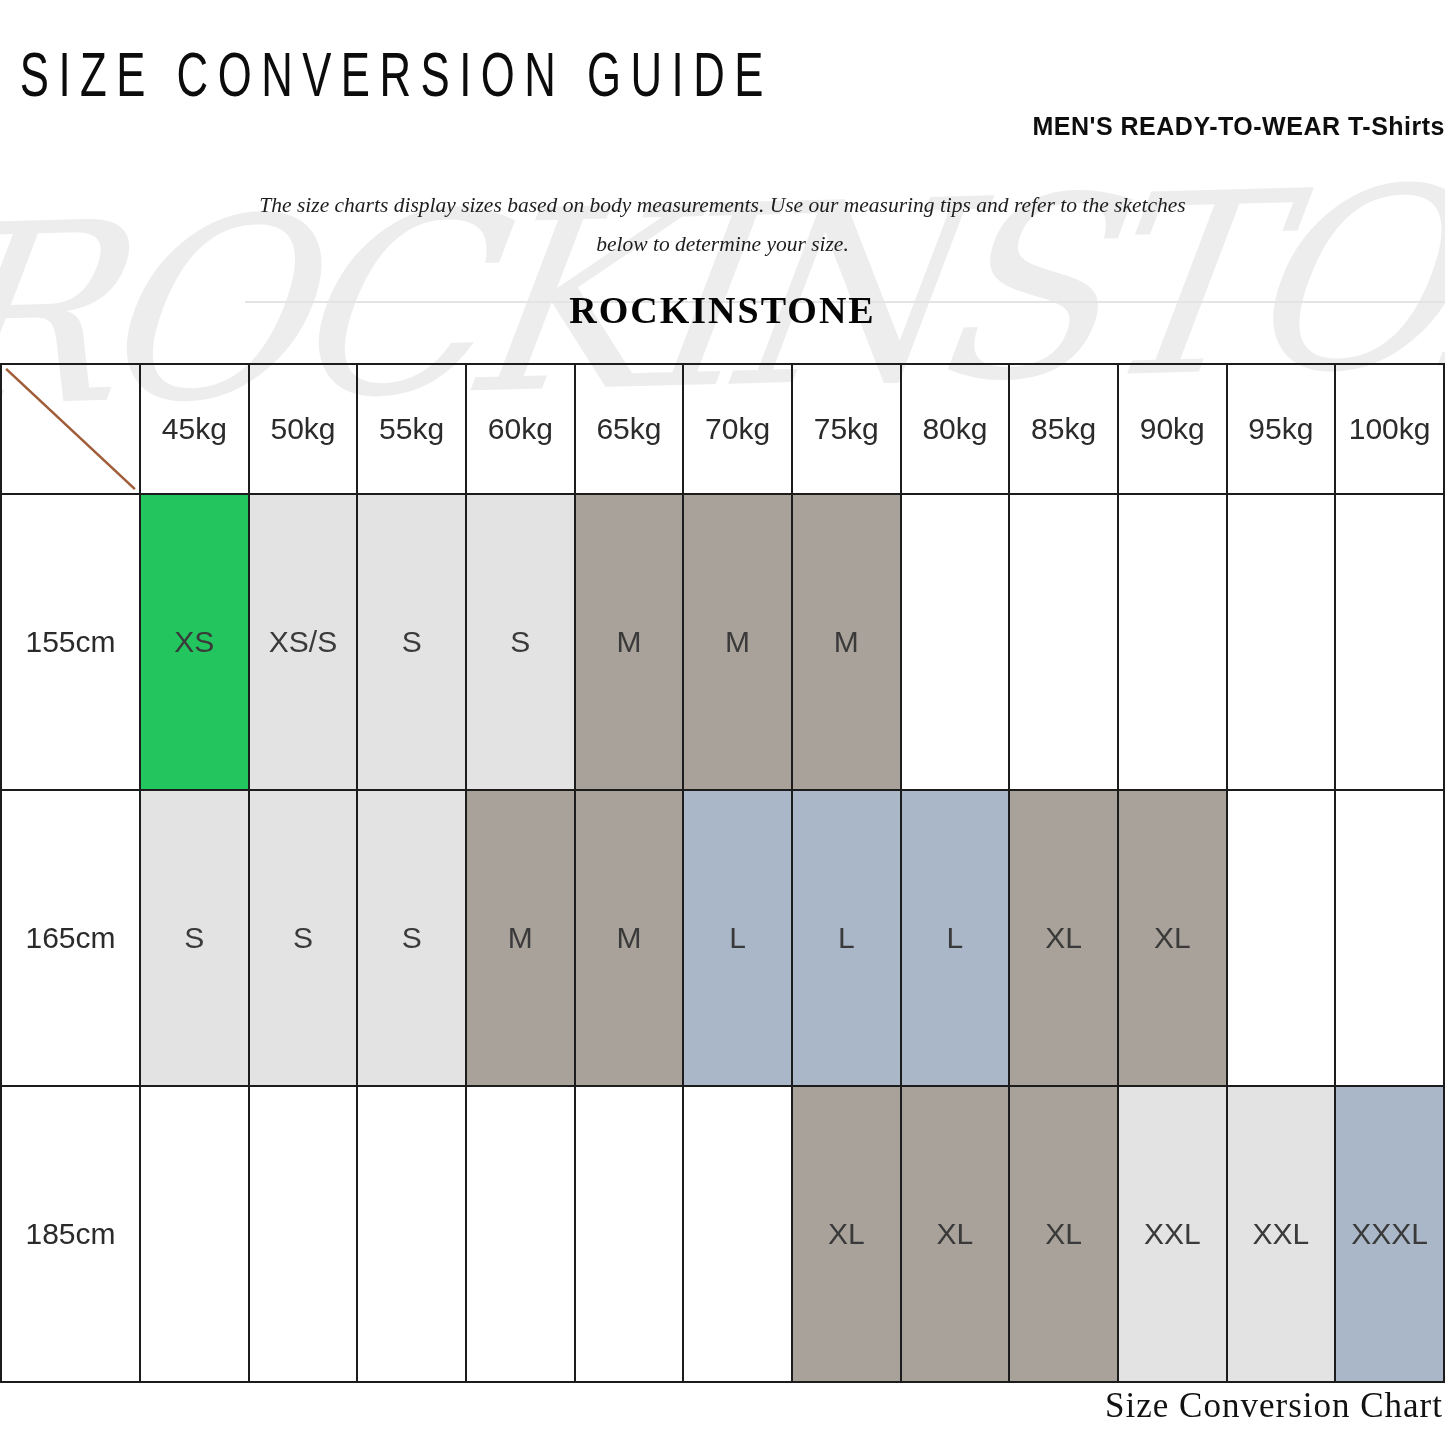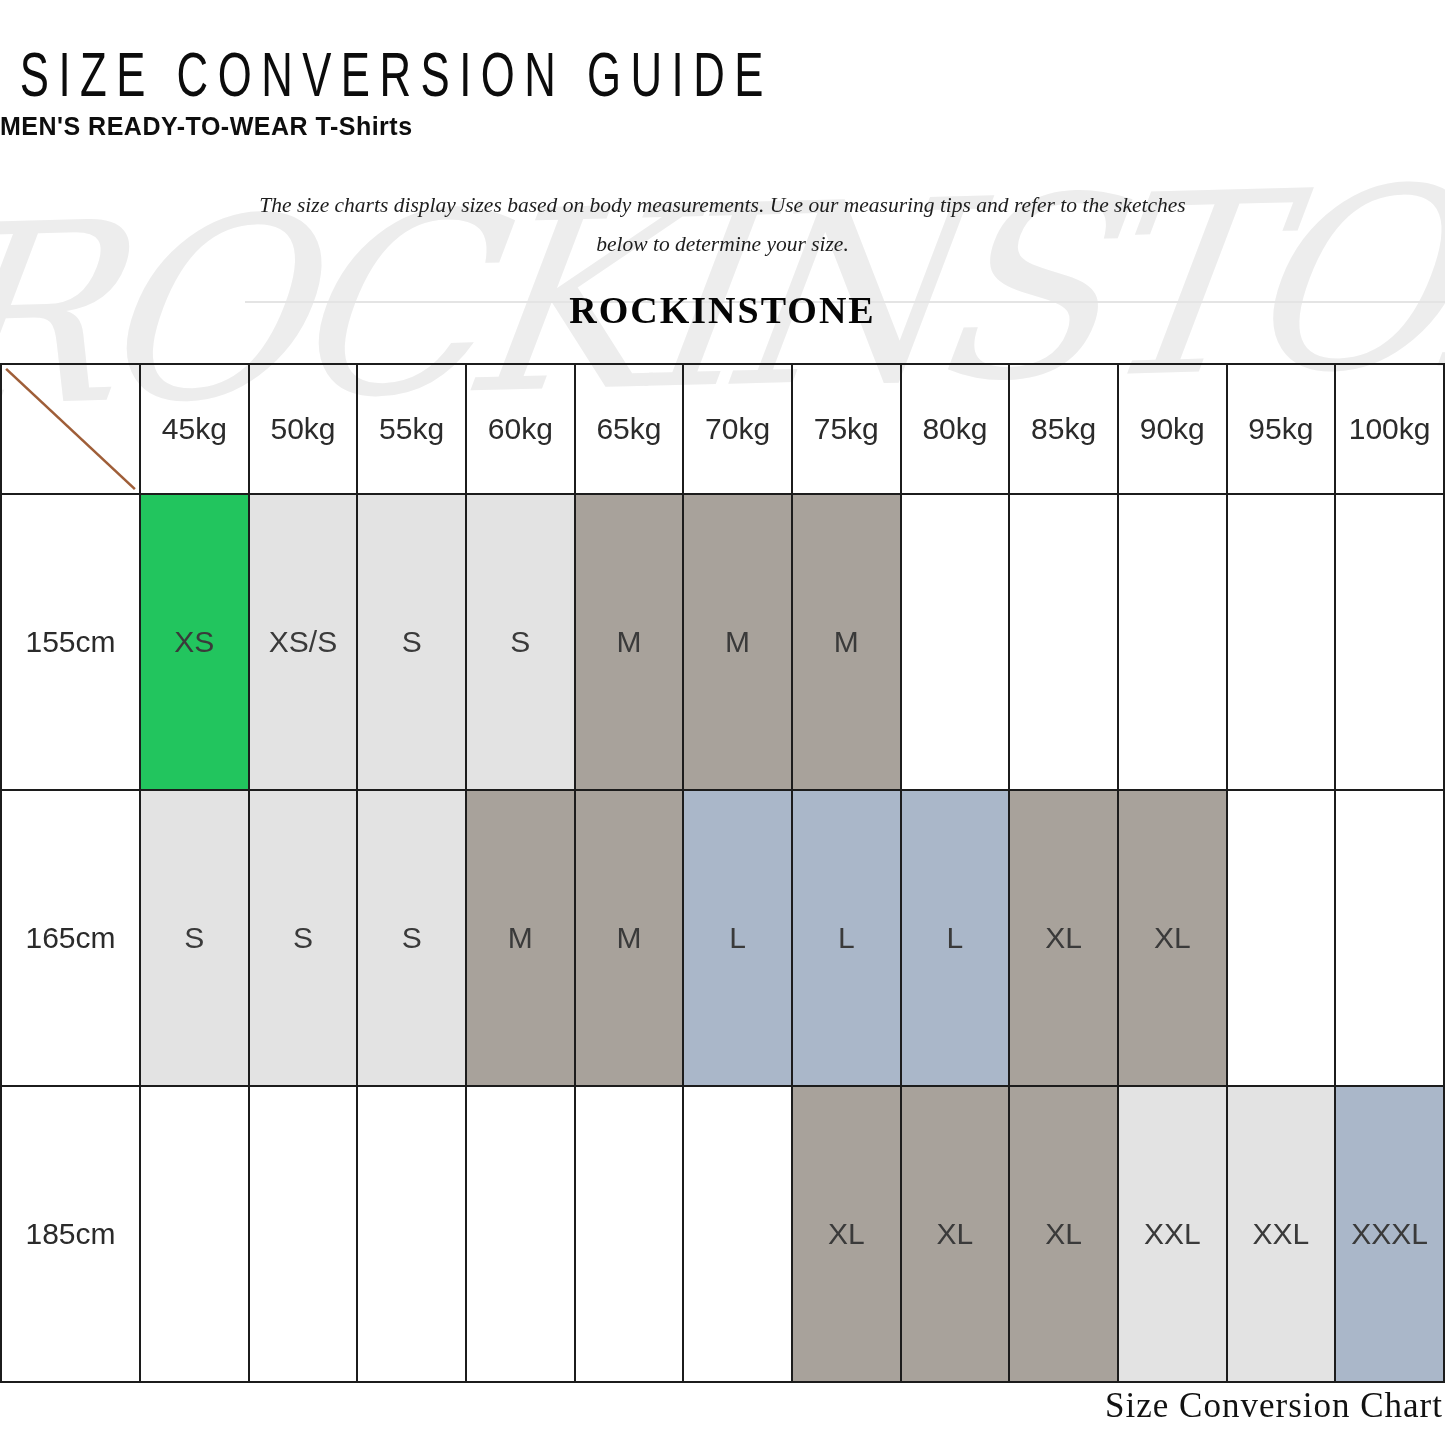--- a/index.html
+++ b/index.html
@@ -19,21 +19,21 @@
     background:#e4e4e4;z-index:0;
   }
   
   .title-wrap{position:absolute;top:12px;left:0;width:100%;text-align:left;z-index:2;margin-top:26px;}
   .title{
     display:inline-block;font-size:46px;font-weight:400;color:#0c0c0c;
     letter-spacing:10px;transform:scale(0.95,1.35);transform-origin:center top;
     font-family:"Liberation Sans", sans-serif;
   }
   .subtitle{
-    position:absolute;top:112px;left:0;width:100%;text-align:left;z-index:2;
+    position:absolute;top:112px;left:0;width:100%;text-align:right;z-index:2;
     font-size:25px;font-weight:bold;color:#0e0e0e;letter-spacing:0.5px;
   }
   .description{
     position:absolute;top:186px;left:0;width:100%;text-align:center;z-index:2;
     font-family:"Liberation Serif", serif;font-style:italic;
     font-size:21.5px;color:#1d1d1d;line-height:39px;
   }
   .brand{
     position:absolute;top:288px;left:0;width:100%;text-align:center;z-index:2;
     font-family:"Liberation Serif", serif;font-weight:bold;

